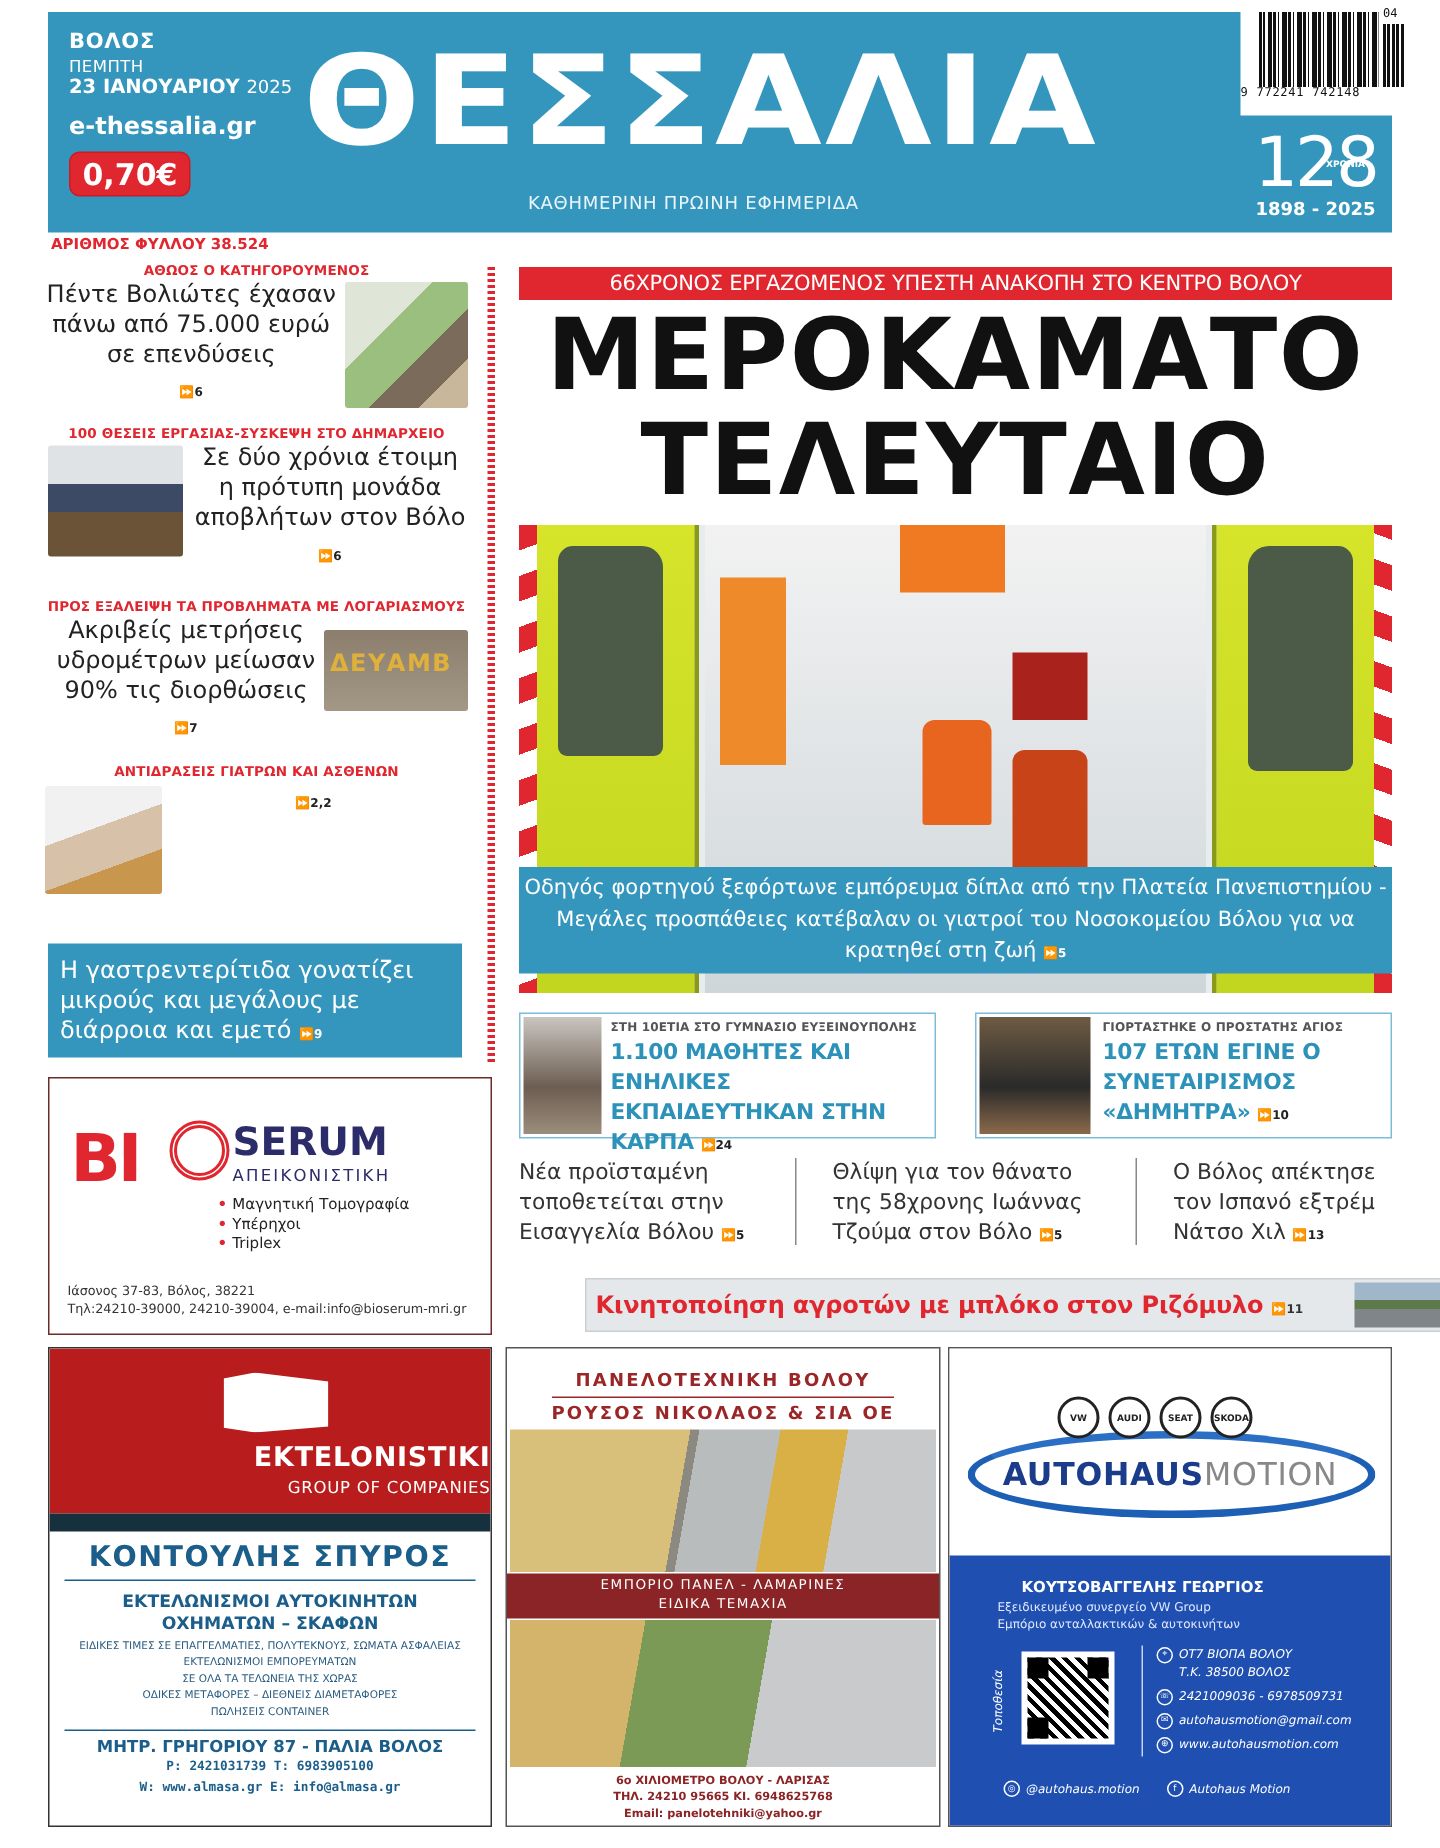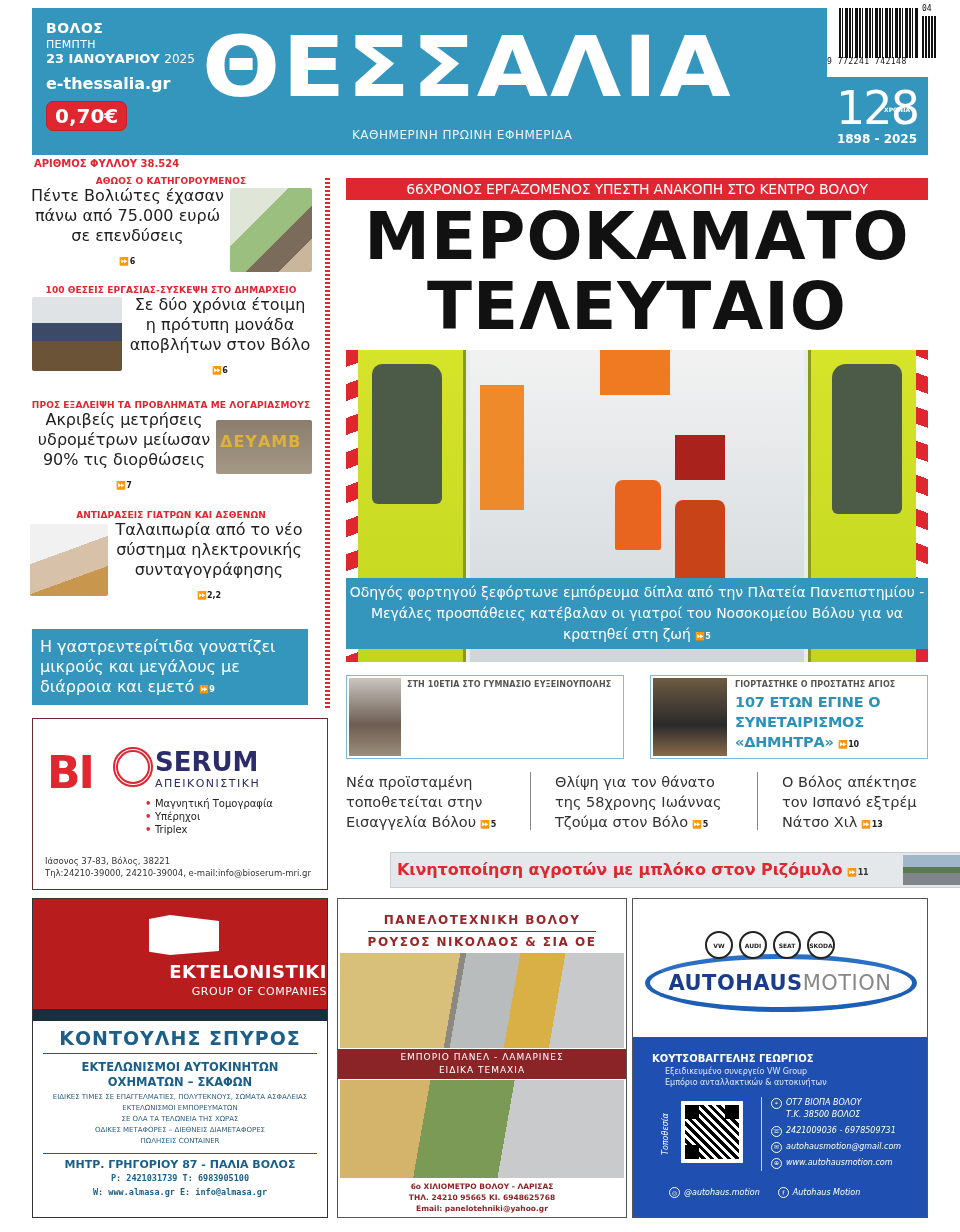--- a/index.html
+++ b/index.html
@@ -117,21 +117,21 @@
   .pn-addr { position: absolute; left: 0; right: 0; top: 282px; text-align: center; color: #8b2426; font-weight: bold; font-size: 7.5px; line-height: 11px; }
 
   .ad-auto { left: 632px; top: 898px; width: 296px; height: 320px; border: 1.5px solid #555; background: #fff; }
   .au-top { position: absolute; left: 0; top: 0; width: 100%; height: 138px; background: #fff; }
   .au-ellipse { position: absolute; left: 12px; top: 55px; width: 272px; height: 58px; border-radius: 50%; border: 5px solid #1d5fb4; border-top-color: #2b6fc4; }
   .au-brands { position: absolute; left: 72px; top: 32px; display: flex; gap: 6px; }
   .au-brand { width: 28px; height: 28px; border: 2px solid #222; border-radius: 50%; background: #fff; display: flex; align-items: center; justify-content: center; font-size: 6px; font-weight: bold; color: #222; }
   .au-name { position: absolute; left: 0; right: 0; top: 72px; text-align: center; font-weight: bold; font-size: 21px; color: #1b3c8a; letter-spacing: .5px; }
   .au-name .m { color: #888; font-weight: normal; }
   .au-blue { position: absolute; left: 0; top: 138px; width: 100%; height: 182px; background: #1f4fb0; color: #fff; }
-  .au-owner { position: absolute; left: 19px; top: 16px; font-weight: bold; font-size: 10px; }
+  .au-owner { position: absolute; left: 48px; top: 16px; font-weight: bold; font-size: 10px; }
   .au-desc { position: absolute; left: 32px; top: 29px; font-size: 8px; line-height: 11px; color: #dfe8ff; }
   .au-qr { position: absolute; left: 48px; top: 64px; width: 62px; height: 62px; background: #fff; padding: 4px; }
   .au-qr-inner { width: 100%; height: 100%;
     background:
       linear-gradient(#000,#000) 0 0/14px 14px no-repeat,
       linear-gradient(#000,#000) 100% 0/14px 14px no-repeat,
       linear-gradient(#000,#000) 0 100%/14px 14px no-repeat,
       repeating-linear-gradient(45deg, #000 0 3px, #fff 3px 6px); }
   .au-qr-label { position: absolute; left: 28px; top: 76px; font-size: 8px; font-style: italic; transform: rotate(-90deg); transform-origin: left top; top: 118px; }
   .au-vsep { position: absolute; left: 128px; top: 60px; width: 1px; height: 74px; background: #c7d4f3; }
@@ -188,21 +188,20 @@
   <div class="story-title" style="width:188px;">Ακριβείς μετρήσεις υδρομέτρων μείωσαν 90% τις διορθώσεις</div>
   <div class="pg-line" style="width:188px;"><span class="pg">⏩7</span></div>
   <div class="thumb" style="left:186px;top:20px;width:96px;height:54px;background:linear-gradient(180deg,#8b7e6c,#a39785);overflow:hidden;">
     <span style="position:absolute;left:4px;top:12px;font-weight:bold;font-size:16px;color:#e0b13a;letter-spacing:1px;">ΔΕΥΑΜΒ</span>
   </div>
 </div>
 
 <div class="story" style="top:510px;">
   <div class="kicker">ΑΝΤΙΔΡΑΣΕΙΣ ΓΙΑΤΡΩΝ ΚΑΙ ΑΣΘΕΝΩΝ</div>
   <div class="thumb" style="left:0;top:14px;width:78px;height:72px;background:linear-gradient(160deg,#f1f1f1 0 40%,#d7c1a9 40% 70%,#c9964e 70%);"></div>
-  <div class="story-title" style="margin-left:76px;">Ταλαιπωρία από το νέο σύστημα ηλεκτρονικής συνταγογράφησης</div>
   <div class="pg-line" style="margin-left:76px;"><span class="pg">⏩2,2</span></div>
 </div>
 
 <div class="gastro">
   <span>Η γαστρεντερίτιδα γονατίζει μικρούς και μεγάλους με διάρροια και εμετό</span>
   <span class="pg" style="color:#fff;">⏩9</span>
 </div>
 
 <div class="main-kicker">66ΧΡΟΝΟΣ ΕΡΓΑΖΟΜΕΝΟΣ ΥΠΕΣΤΗ ΑΝΑΚΟΠΗ ΣΤΟ ΚΕΝΤΡΟ ΒΟΛΟΥ</div>
 <div class="main-headline">
@@ -228,20 +227,21 @@
   <div class="stripe-r"></div>
 </div>
 <div class="main-caption">
   <span>Οδηγός φορτηγού ξεφόρτωνε εμπόρευμα δίπλα από την Πλατεία Πανεπιστημίου - Μεγάλες προσπάθειες κατέβαλαν οι γιατροί του Νοσοκομείου Βόλου για να κρατηθεί στη ζωή</span>
   <span class="pg">⏩5</span>
 </div>
 
 <div class="feature" style="left:346px;">
   <div class="fimg"></div>
   <div class="fk">ΣΤΗ 10ΕΤΙΑ ΣΤΟ ΓΥΜΝΑΣΙΟ ΕΥΞΕΙΝΟΥΠΟΛΗΣ</div>
+  <div class="ft"><span>1.100 ΜΑΘΗΤΕΣ ΚΑΙ ΕΝΗΛΙΚΕΣ ΕΚΠΑΙΔΕΥΤΗΚΑΝ ΣΤΗΝ ΚΑΡΠΑ</span> <span class="pg">⏩24</span></div>
 </div>
 <div class="feature f2" style="left:650px;">
   <div class="fimg"></div>
   <div class="fk">ΓΙΟΡΤΑΣΤΗΚΕ Ο ΠΡΟΣΤΑΤΗΣ ΑΓΙΟΣ</div>
   <div class="ft"><span>107 ΕΤΩΝ ΕΓΙΝΕ Ο ΣΥΝΕΤΑΙΡΙΣΜΟΣ «ΔΗΜΗΤΡΑ»</span> <span class="pg">⏩10</span></div>
 </div>
 
 <div class="brief" style="left:346px;width:172px;">
   <span>Νέα προϊσταμένη τοποθετείται στην Εισαγγελία Βόλου</span> <span class="pg">⏩5</span>
 </div>

